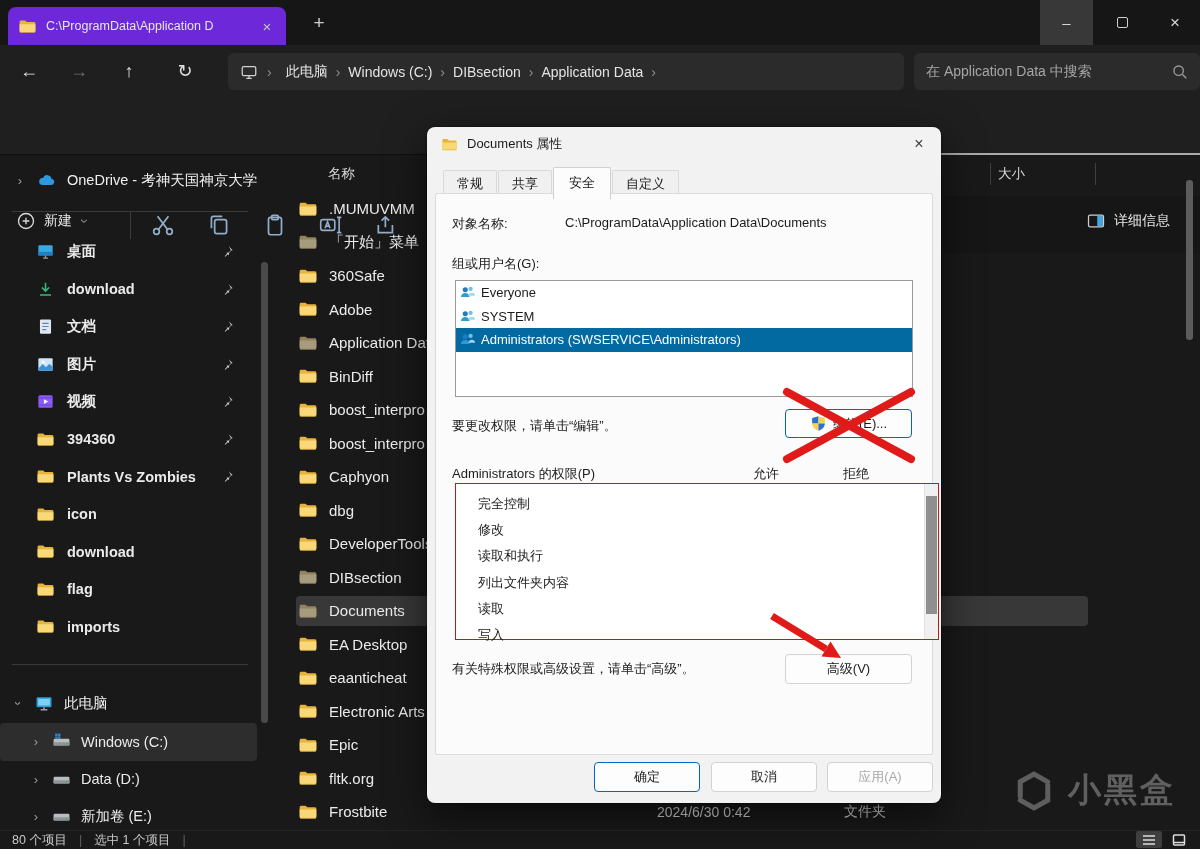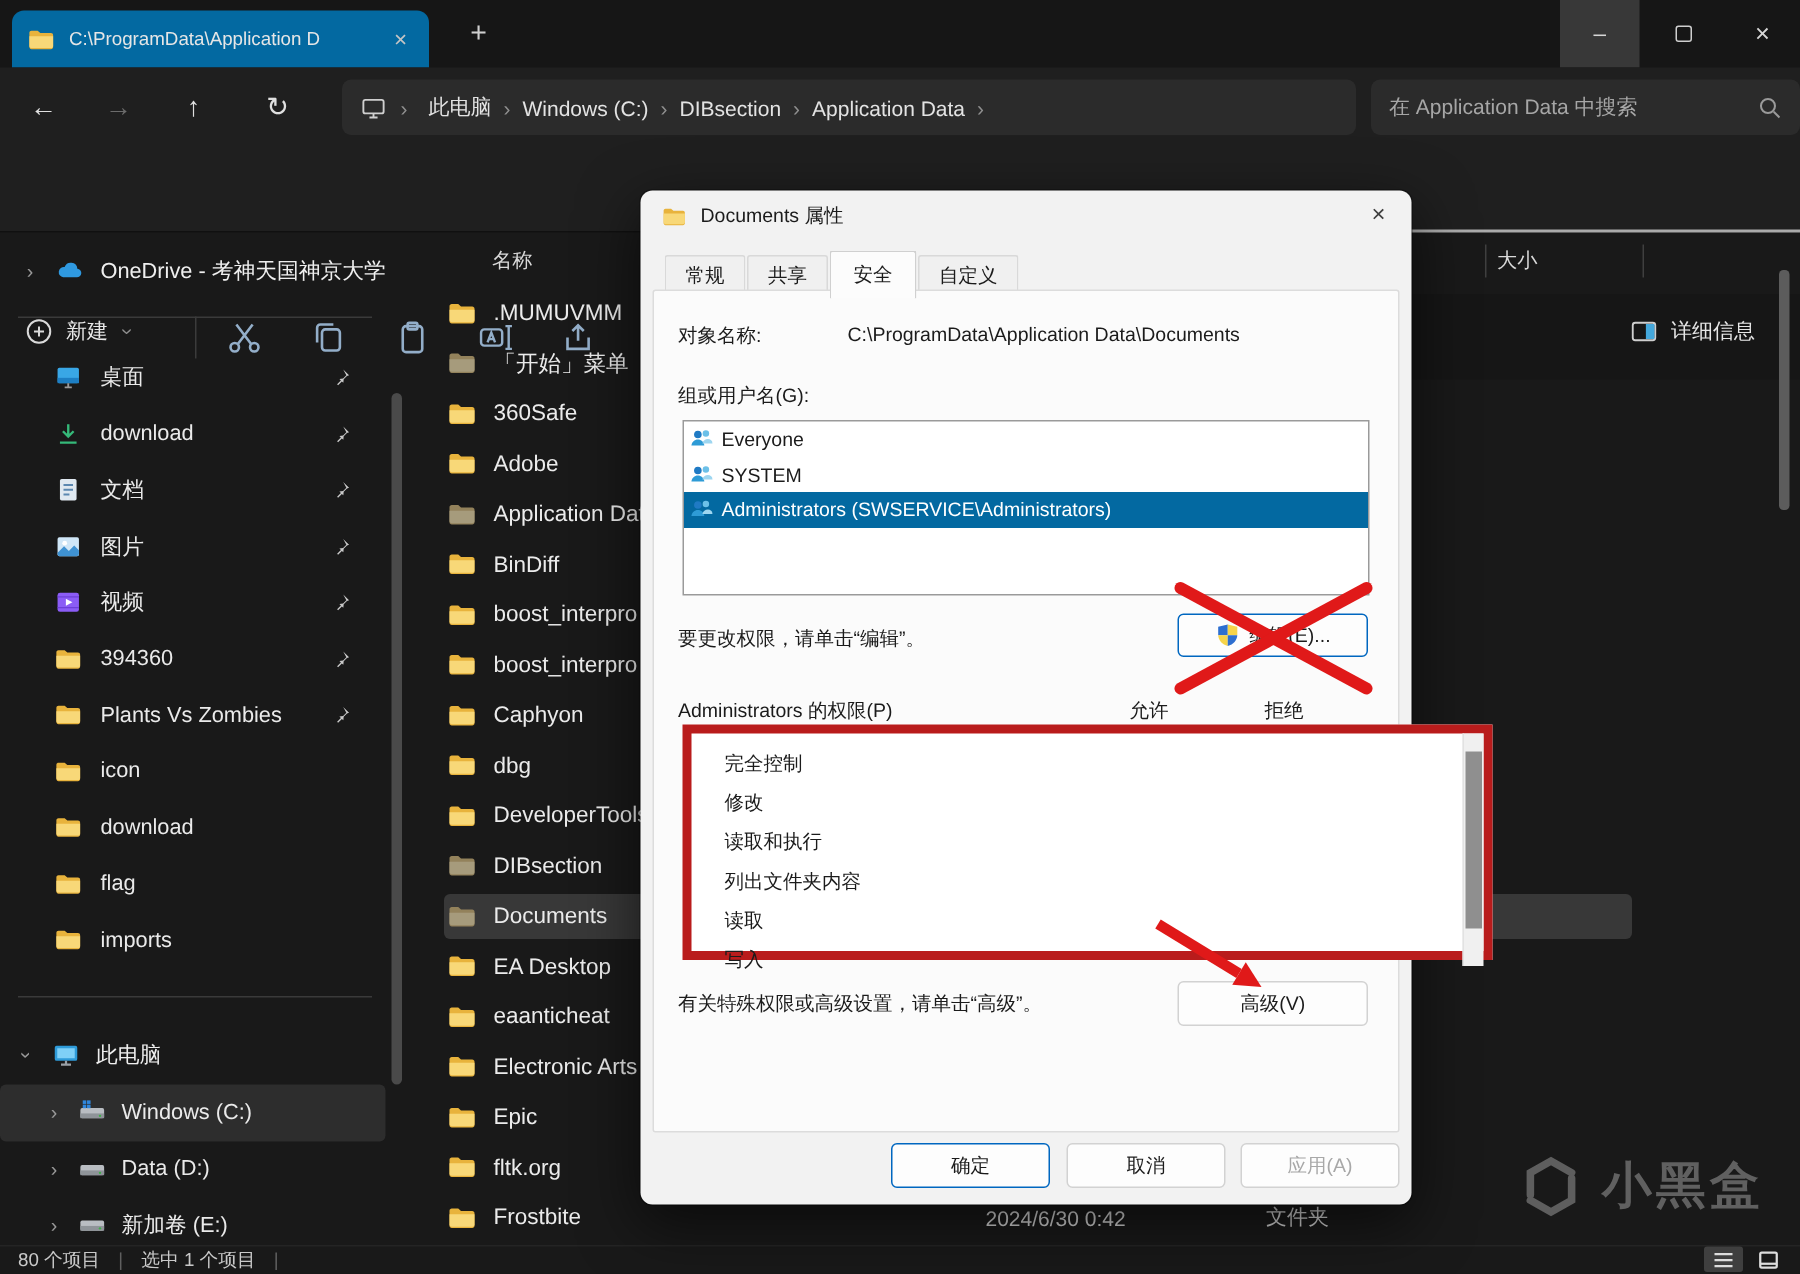--- a/index.html
+++ b/index.html
@@ -7,21 +7,21 @@
   body {
     position: relative; overflow: hidden;
     background:#191919; color:#e8e8e8;
     font-family:"Liberation Sans","DejaVu Sans",sans-serif;
   }
   .abs { position:absolute; }
   svg { display:block; }
 
   
   .tabbar { left:0; top:0; width:1200px; height:45px; background:#161616; }
-  .tab { left:8px; top:7px; width:278px; height:38px; background:#0369a1;
+  .tab { left:8px; top:7px; width:278px; height:38px; background:#6d28d9;
          border-radius:8px 8px 0 0; display:flex; align-items:center; padding:0 10px; gap:9px; }
   .tab-title { flex:1; font-size:12.5px; color:#e6e6e6; white-space:nowrap; overflow:hidden; }
   .tab-close { color:#c4c4c4; font-size:15px; width:18px; text-align:center; cursor:default; }
   .newtab { left:305px; top:9px; width:28px; height:28px; display:flex; align-items:center; justify-content:center;
             color:#cfcfcf; font-size:19px; }
   .wc { top:0; height:45px; display:flex; align-items:center; justify-content:center; color:#d6d6d6; }
   .wc-min { left:1040px; width:53px; background:#383838; font-size:15px; }
   .wc-max { left:1100px; width:45px; }
   .maxbox { width:11px; height:11px; border:1.4px solid #cfcfcf; border-radius:2px; }
   .wc-close { left:1152px; width:46px; font-size:17px; }
@@ -49,21 +49,21 @@
   .details-btn { left:1086px; top:113px; display:flex; align-items:center; gap:8px; font-size:14px; color:#e6e6e6; }
   .sep-line { left:941px; top:153px; width:259px; height:2px; background:#cfcfcf; opacity:.8; z-index:5; }
 
   
   .sidebar { left:0; top:155px; width:280px; height:675px; }
   .od-row { left:0; top:10px; width:260px; height:30px; display:flex; align-items:center; padding-left:14px; gap:10px;
             font-size:14.5px; color:#efefef; }
   .sb-div { left:12px; width:236px; height:1px; background:#3a3a3a; }
   .pinned { left:0; top:78px; width:260px; }
   .s-row { height:37.5px; display:flex; align-items:center; padding-left:36px; gap:12px;
-           font-size:14.5px; color:#eaeaea; position:relative; border-radius:4px; }
+           font-size:14.5px; color:#eaeaea; position:relative; border-radius:4px;font-weight:bold; }
   .s-row .pin { position:absolute; right:26px; top:12px; }
   .sicon { width:19px; height:19px; flex:0 0 19px; }
   .thispc-row { left:0; top:533px; width:260px; height:30px; display:flex; align-items:center; padding-left:12px; gap:10px;
                 font-size:14.5px; color:#efefef; }
   .drives { left:0; top:568px; width:260px; }
   .d-row { height:37.5px; display:flex; align-items:center; padding-left:30px; gap:10px; font-size:14.5px; color:#eaeaea; }
   .d-row.selected { background:#2d2d2d; border-radius:4px; width:257px; }
   .rot90 { display:inline-block; transform:rotate(90deg); }
   .tree-chev { color:#9a9a9a; font-size:13px; width:12px; text-align:center; }
   .sb-scroll { left:261px; top:107px; width:7px; height:461px; background:#4a4a4a; border-radius:4px; }
@@ -111,21 +111,21 @@
   .userbox { left:28px; top:153px; width:458px; height:117px; background:#fff; border:1px solid #9a9a9a; overflow:hidden; }
   .u-row { height:23.5px; display:flex; align-items:center; gap:6px; padding-left:4px; font-size:13px; }
   .u-row.selected { background:#0369a1; color:#fff; }
   .edit-hint { left:25px; top:290px; }
   .dlg-btn { background:#fdfdfd; border:1px solid #d2d2d2; border-radius:4px; display:flex;
              align-items:center; justify-content:center; gap:6px; font-size:13px; color:#1b1b1b; }
   .edit-btn { left:358px; top:282px; width:127px; height:29px; border-color:#0067c0; }
   .perm-label { left:25px; top:338px; }
   .allow-label { left:326px; top:338px; }
   .deny-label { left:416px; top:338px; }
-  .permbox { left:28px; top:356px; width:540px; height:157px; background:#fff; border:6px solid #b91c1c; }
+  .permbox { left:28px; top:356px; width:484px; height:157px; background:#fff; border:1px solid #b91c1c; }
   .p-rows { position:absolute; left:22px; top:7px; line-height:26.2px; font-size:13px; }
   .p-track { position:absolute; right:0; top:0; width:14px; height:155px; background:#f0f0f0; border-left:1px solid #e2e2e2; }
   .p-thumb { position:absolute; right:1px; top:12px; width:11px; height:118px; background:#8f8f8f; }
   .adv-hint { left:25px; top:533px; }
   .adv-btn { left:358px; top:527px; width:127px; height:30px; }
   .ok-btn { left:167px; top:635px; width:106px; height:30px; border-color:#0067c0; }
   .cancel-btn { left:284px; top:635px; width:106px; height:30px; }
   .apply-btn { left:400px; top:635px; width:106px; height:30px; color:#a8a8a8; }
 
   

